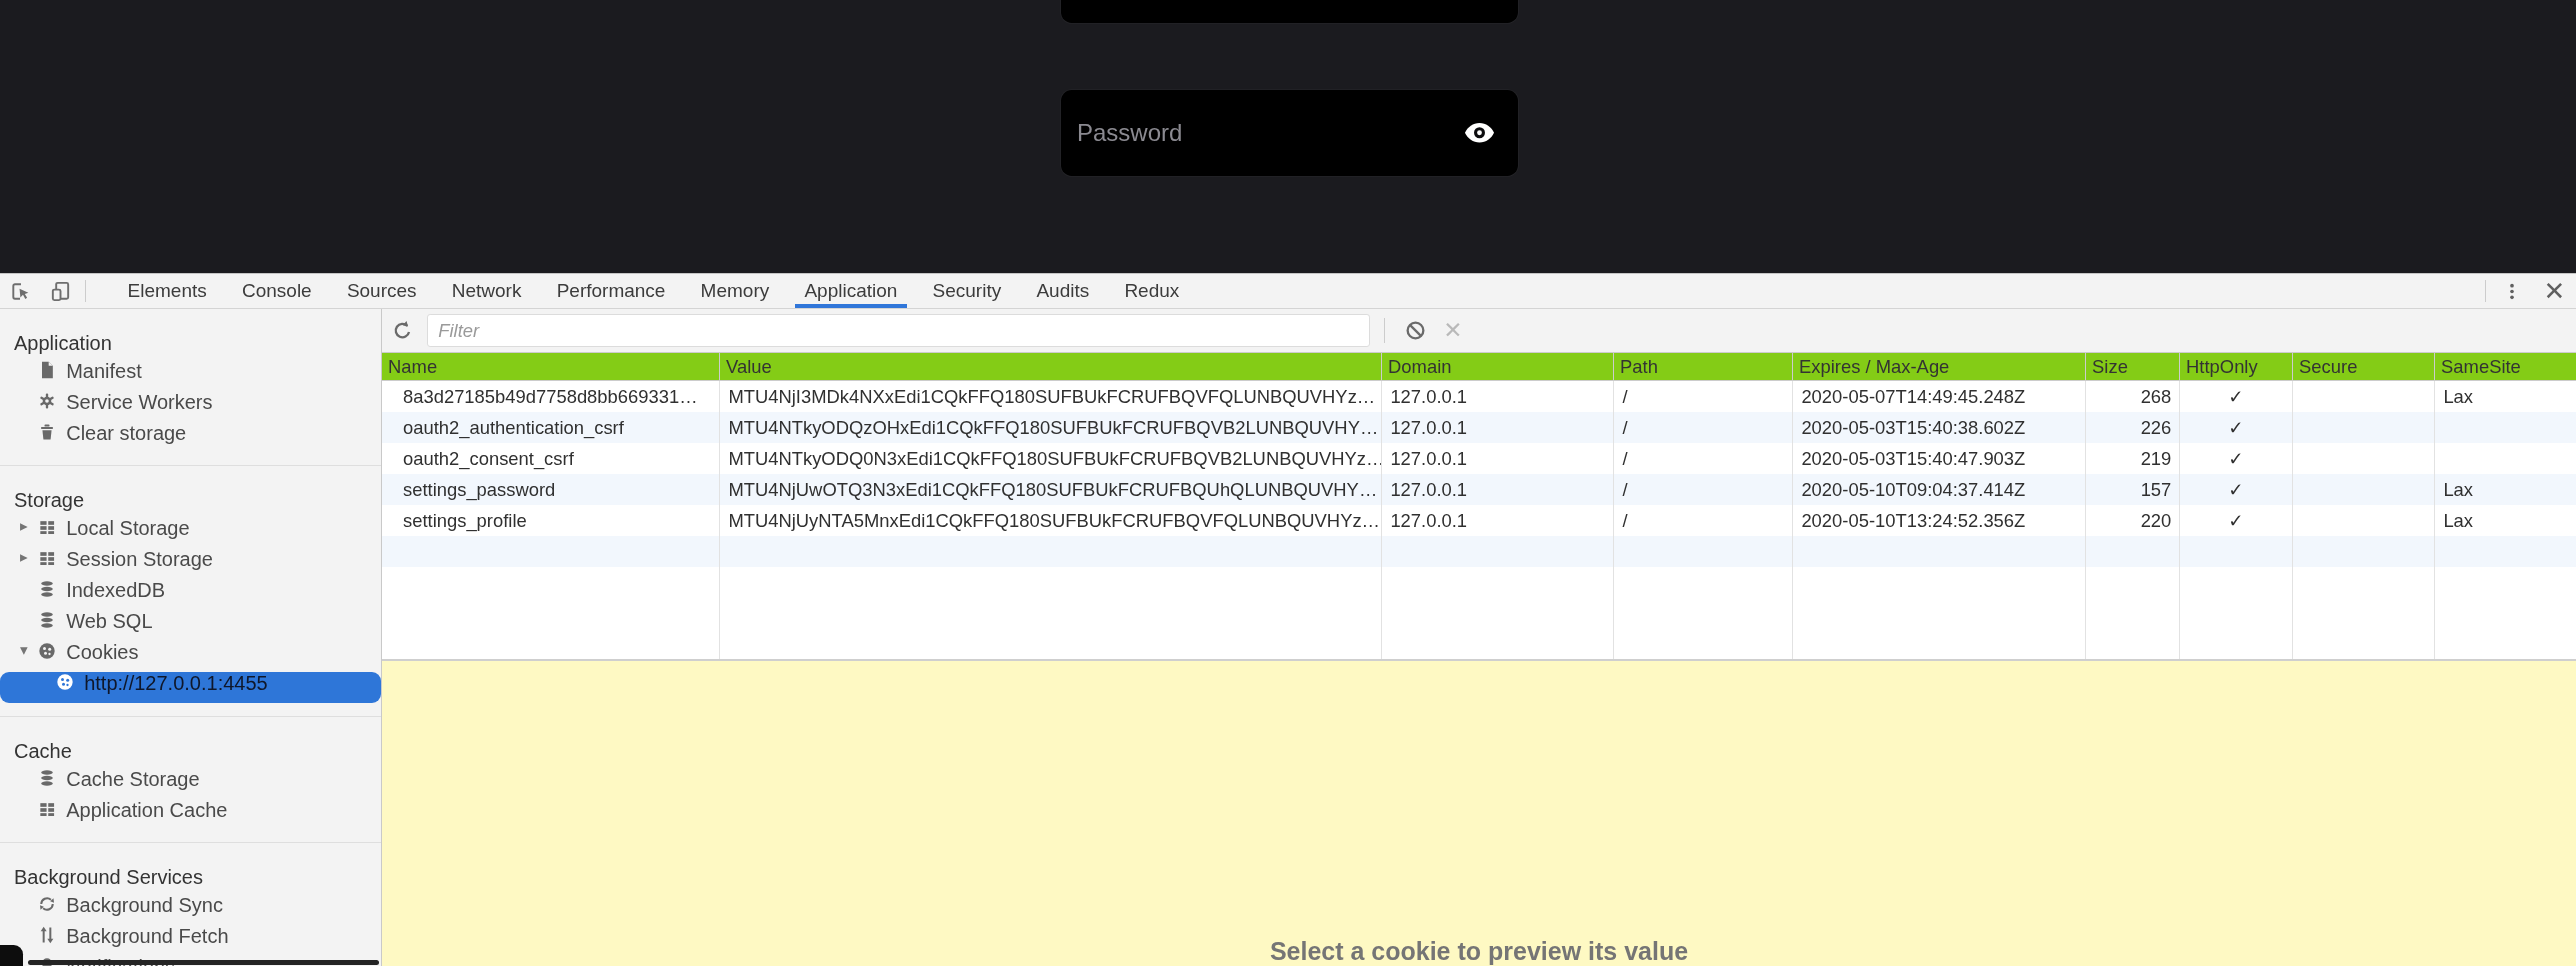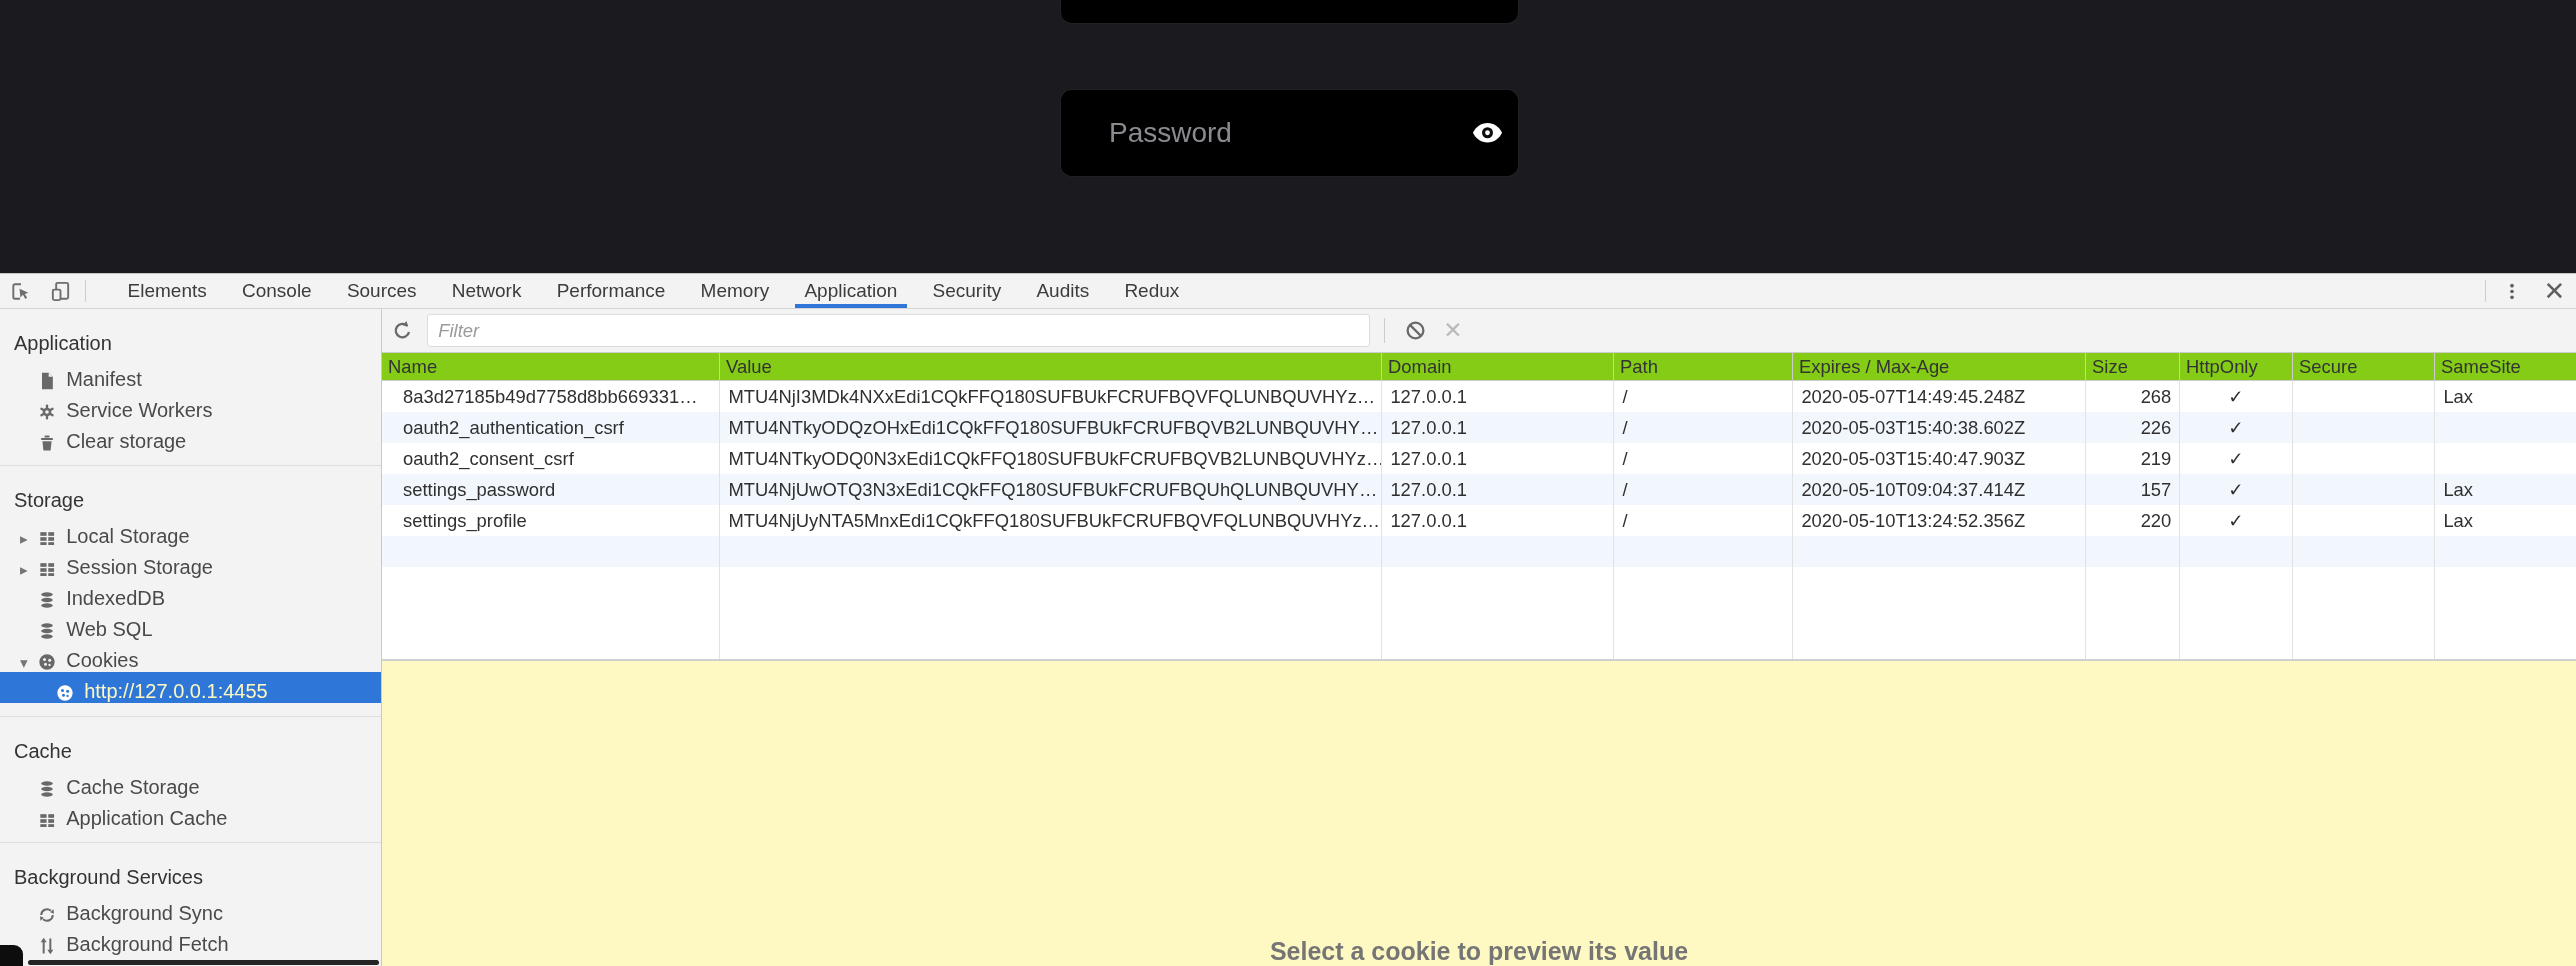--- a/index.html
+++ b/index.html
@@ -4,21 +4,21 @@
 <style>
   html,body{margin:0;padding:0;background:#fff;}
   body{width:2576px;height:966px;overflow:hidden;position:relative;
        font-family:"Liberation Sans","DejaVu Sans",sans-serif;-webkit-font-smoothing:antialiased;}
   
   .page-top{position:absolute;left:0;top:0;width:2576px;height:273px;background:#1b1b1f;overflow:hidden;}
   .dark-field{position:absolute;left:1061px;width:457px;background:#000;border-radius:10.7px;box-shadow:0 0 0 0.8px rgba(255,255,255,0.04);}
   .field-cut{top:-15.3px;height:38px;}
   .field-password{top:90px;height:86px;display:flex;align-items:center;}
   .field-password input{flex:1;background:transparent;border:none;outline:none;color:#f0abfc;
-      font-size:28px;padding-left:48px;font-family:inherit;}
+      font-size:24px;padding-left:16px;font-family:inherit;}
   .field-password input::placeholder{color:#8b8a91;}
   .eye-btn{width:54px;height:46px;display:flex;align-items:center;justify-content:flex-start;cursor:pointer;}
   
   .devtools{position:absolute;left:0;top:273px;width:2576px;height:693px;background:#f3f3f3;border-top:1.5px solid #c4c4c4;box-sizing:border-box;}
   
   .tabbar{height:35px;display:flex;align-items:stretch;background:#f3f3f3;border-bottom:0.8px solid #d4d4d4;box-sizing:border-box;}
   .tb-icon{width:40px;display:flex;align-items:center;justify-content:center;color:#6e6e6e;cursor:pointer;}
   .tb-icon svg{width:23px;height:23px;}
   .tb-sep{width:0.8px;background:#ccc;margin:6.1px 4.6px;}
   .tabs{display:flex;align-items:stretch;margin-left:20px;}
@@ -27,26 +27,26 @@
   .tabbar-right{margin-left:auto;display:flex;align-items:stretch;}
   .kebab,.close-x{width:43px;display:flex;align-items:center;justify-content:center;color:#5f5f5f;cursor:pointer;}
   .close-x{font-size:26px;}
   .kebab svg{width:20px;height:23px;}
   
   .dt-body{display:flex;height:657px;}
   .sidebar{width:383px;box-sizing:border-box;background:#f3f3f3;border-right:0.8px solid #c9c9c9;overflow:hidden;position:relative;}
   .section{padding-top:17px;padding-bottom:12.3px;}
   .section + .section{border-top:0.8px solid #dedede;}
   .sec-title{height:34px;line-height:34px;padding-left:14px;font-size:20px;color:#333;}
-  .s-item{height:31px;display:flex;align-items:flex-end;padding-left:20px;font-size:20px;color:#4a4a4a;cursor:pointer;white-space:nowrap;}
+  .s-item{height:31px;display:flex;align-items:flex-start;padding-left:20px;font-size:20px;color:#4a4a4a;cursor:pointer;white-space:nowrap;}
   .s-item .expander{width:17px;font-size:15.3px;color:#757575;flex:0 0 17px;}
   .s-item .sicon{width:20px;height:20px;flex:0 0 20px;margin-right:9.2px;color:#696969;--icon-hole:#f3f3f3;}
   .s-item .sicon svg{width:20px;height:20px;display:block;}
   .s-item.child{padding-left:38px;}
-  .s-item.selected{background:var(--selection,#2e76d8);color:#fef9c3;}
+  .s-item.selected{background:var(--selection,#2e76d8);color:#0f172a;border-radius:9px;}
   .s-item.selected .sicon{color:#fff;--icon-hole:var(--selection,#2e76d8);}
   .s-item.selected .expander{visibility:hidden;}
   
   .main{flex:1;display:flex;flex-direction:column;background:#fff;}
   .cookie-toolbar{height:44px;background:#f3f3f3;border-bottom:0.8px solid #ccc;display:flex;align-items:center;box-sizing:border-box;}
   .ct-btn{width:40px;height:34px;display:flex;align-items:center;justify-content:center;color:#6a6a6a;cursor:pointer;}
   .ct-btn svg{width:23px;height:23px;}
   .filter-input{width:920px;height:31px;border:0.8px solid #dcdcdc;border-radius:3.1px;background:#fff;font-size:18.4px;
       padding:0 10.7px;outline:none;color:#333;font-family:inherit;margin-left:4.6px;font-style:italic;}
   .filter-input::placeholder{color:#9a9a9a;}

